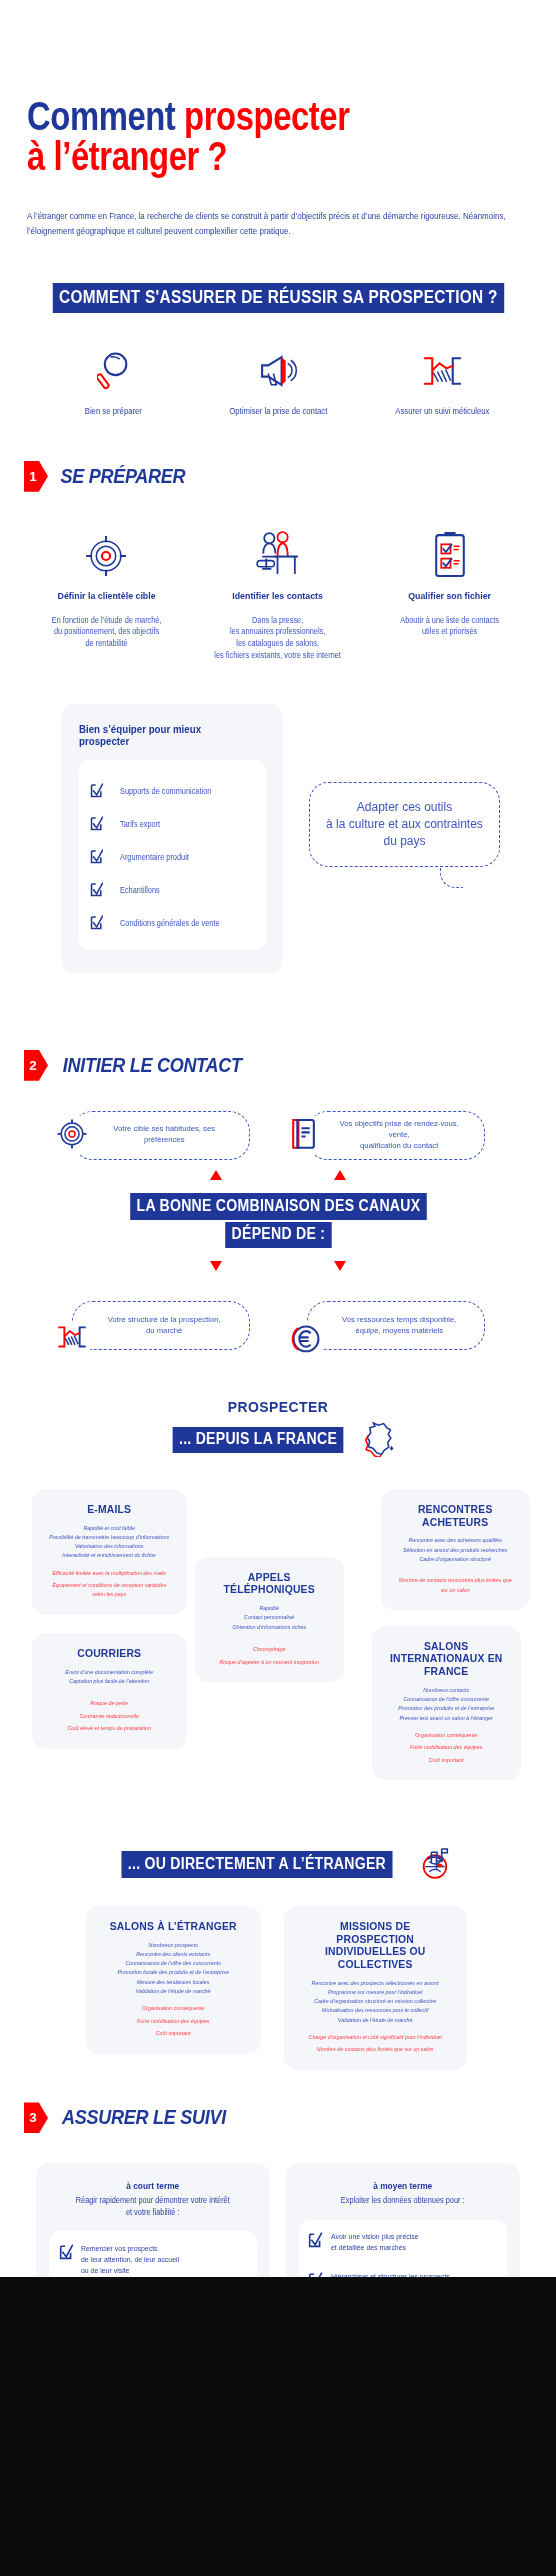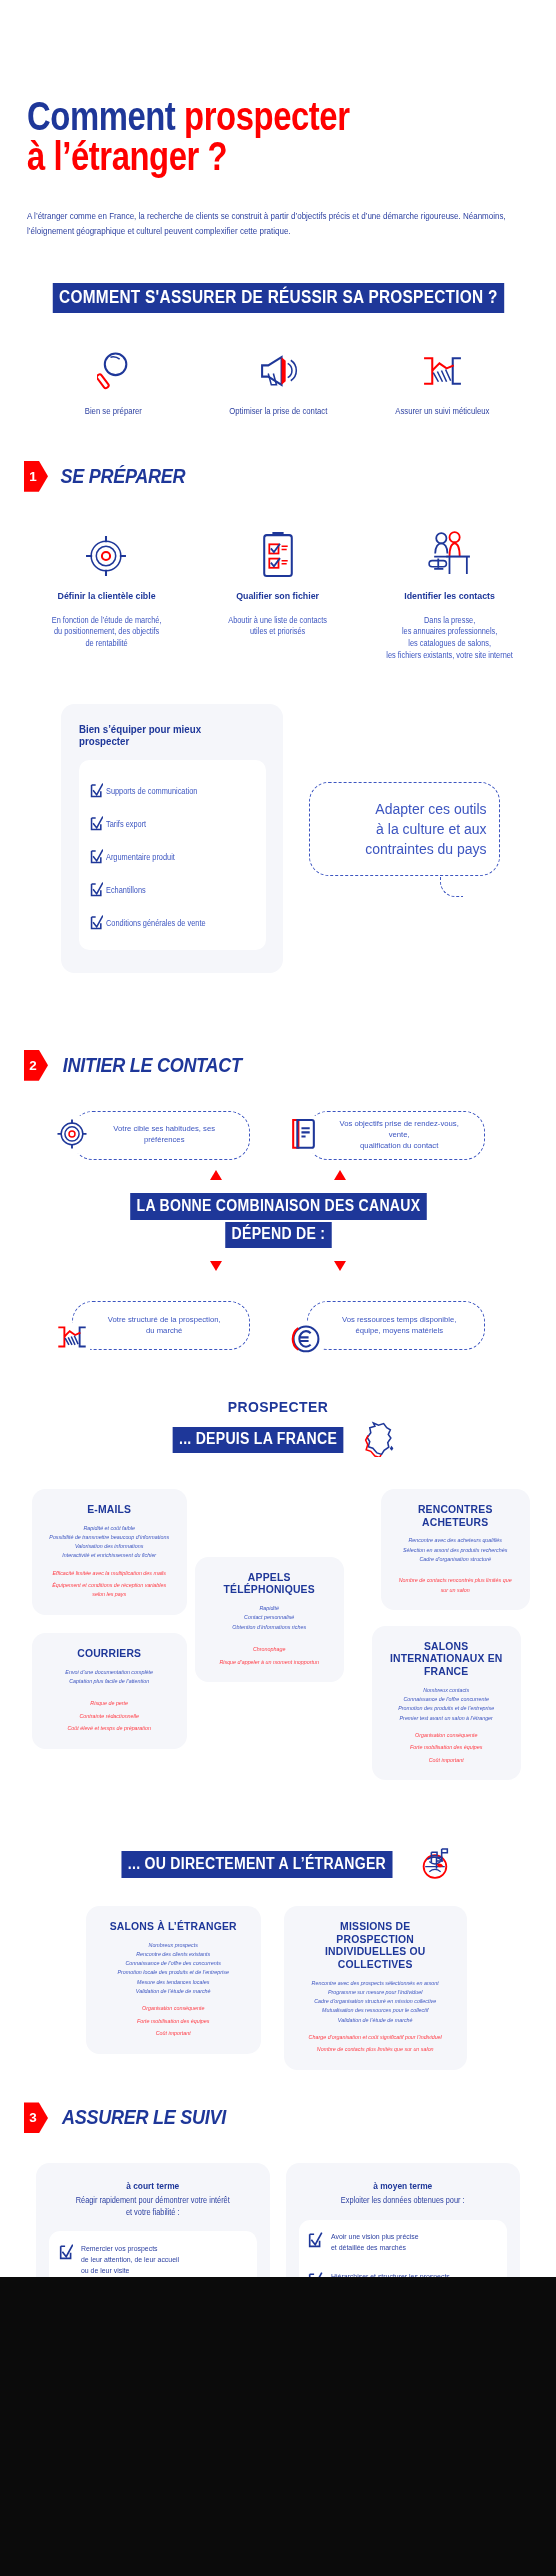--- a/index.html
+++ b/index.html
@@ -134,33 +134,33 @@
     font-weight: bold;
     margin-bottom: 13.4px;
     transform: scaleX(0.9);
     transform-origin: left;
   }
   .panel .inner {
     background: #fff;
     border-radius: 10.3px;
     padding: 13.4px 11.3px 13.4px;
   }
-  .chk { display: flex; align-items: center; gap: 3px; margin: 9.3px 0 15.5px; }
+  .chk { display: flex; align-items: center; gap: 17px; margin: 9.3px 0 15.5px; }
   .chk:last-child { margin-bottom: 4.1px; }
   .chk .lbl { font-size: 8.2px; color: #3c55c0; transform: scaleX(0.9); transform-origin: left; }
 
   .bubble {
     position: absolute;
     left: 309px;
     width: 191px;
     border: 1px dashed #3c55c0;
     border-radius: 19.6px;
     padding: 15.5px 12.4px;
-    text-align: right;
-    font-size: 14px;
+    text-align: center;
+    font-size: 12px;
     line-height: 1.45;
     color: #3c55c0;
   }
   .bubble .tail {
     position: absolute;
     right: 36px; bottom: -21.6px;
     width: 0; height: 0;
     border-left: 1px dashed #3c55c0;
     border-bottom: 1px dashed #3c55c0;
     width: 23px; height: 21.6px;
@@ -362,53 +362,53 @@
         </svg>
       </div>
       <div class="t">Définir la clientèle cible</div>
       <div class="d pre" style="white-space:pre-line">En fonction de l’étude de marché,
 du positionnement, des objectifs
 de rentabilité</div>
     </div>
 
     <div class="cell">
       <div class="glyph">
-        <svg width="36" height="49" viewBox="0 0 70 96">
-          <rect x="8" y="12" width="54" height="80" rx="5" fill="none" stroke="#1e3799" stroke-width="4"></rect>
-          <path d="M26 12 v-4 h18 v4" fill="none" stroke="#1e3799" stroke-width="4"></path>
-          <rect x="18" y="30" width="18" height="18" fill="none" stroke="#ff0000" stroke-width="3.5"></rect>
-          <path d="M21 38 l6 7 l12 -16" fill="none" stroke="#1e3799" stroke-width="3.5"></path>
-          <rect x="18" y="58" width="18" height="18" fill="none" stroke="#ff0000" stroke-width="3.5"></rect>
-          <path d="M21 66 l6 7 l12 -16" fill="none" stroke="#1e3799" stroke-width="3.5"></path>
-          <path d="M42 34 h12 M42 40 h10 M42 62 h12 M42 68 h10" stroke="#ff0000" stroke-width="3"></path>
-        </svg>
-      </div>
-      <div class="t">Qualifier son fichier</div>
-      <div class="d" style="white-space:pre-line">Aboutir à une liste de contacts
-utiles et priorisés</div>
-    </div>
-
-    <div class="cell">
-      <div class="glyph">
         <svg width="46" height="48" viewBox="0 0 90 94">
           <circle cx="28" cy="16" r="10" fill="none" stroke="#1e3799" stroke-width="3.5"></circle>
           <path d="M16 46 c0 -14 6 -20 12 -20 c6 0 12 6 12 20" fill="none" stroke="#1e3799" stroke-width="3.5"></path>
           <circle cx="54" cy="14" r="10" fill="none" stroke="#ff0000" stroke-width="3.5"></circle>
           <path d="M44 52 c0 -18 5 -26 10 -26 c5 0 10 8 10 26" fill="none" stroke="#ff0000" stroke-width="3.5"></path>
           <path d="M38 52 h46" stroke="#1e3799" stroke-width="4"></path>
           <path d="M44 52 v34 M78 52 v34" stroke="#1e3799" stroke-width="3.5"></path>
           <path d="M14 52 h26 M22 56 v18 M14 76 h18" stroke="#1e3799" stroke-width="3.5" fill="none"></path>
           <path d="M10 60 h22 a6 6 0 0 1 0 12 h-22 a6 6 0 0 1 0 -12 z" fill="none" stroke="#1e3799" stroke-width="3"></path>
         </svg>
       </div>
       <div class="t">Identifier les contacts</div>
       <div class="d" style="white-space:pre-line">Dans la presse,
 les annuaires professionnels,
 les catalogues de salons,
 les fichiers existants, votre site internet</div>
+    </div>
+
+    <div class="cell">
+      <div class="glyph">
+        <svg width="36" height="49" viewBox="0 0 70 96">
+          <rect x="8" y="12" width="54" height="80" rx="5" fill="none" stroke="#1e3799" stroke-width="4"></rect>
+          <path d="M26 12 v-4 h18 v4" fill="none" stroke="#1e3799" stroke-width="4"></path>
+          <rect x="18" y="30" width="18" height="18" fill="none" stroke="#ff0000" stroke-width="3.5"></rect>
+          <path d="M21 38 l6 7 l12 -16" fill="none" stroke="#1e3799" stroke-width="3.5"></path>
+          <rect x="18" y="58" width="18" height="18" fill="none" stroke="#ff0000" stroke-width="3.5"></rect>
+          <path d="M21 66 l6 7 l12 -16" fill="none" stroke="#1e3799" stroke-width="3.5"></path>
+          <path d="M42 34 h12 M42 40 h10 M42 62 h12 M42 68 h10" stroke="#ff0000" stroke-width="3"></path>
+        </svg>
+      </div>
+      <div class="t">Qualifier son fichier</div>
+      <div class="d" style="white-space:pre-line">Aboutir à une liste de contacts
+utiles et priorisés</div>
     </div>
   </div>
 
   <div style="position:relative">
     <div class="panel">
       <h3>Bien s’équiper pour mieux prospecter</h3>
       <div class="inner">
 
         <div class="chk">
           <span>

